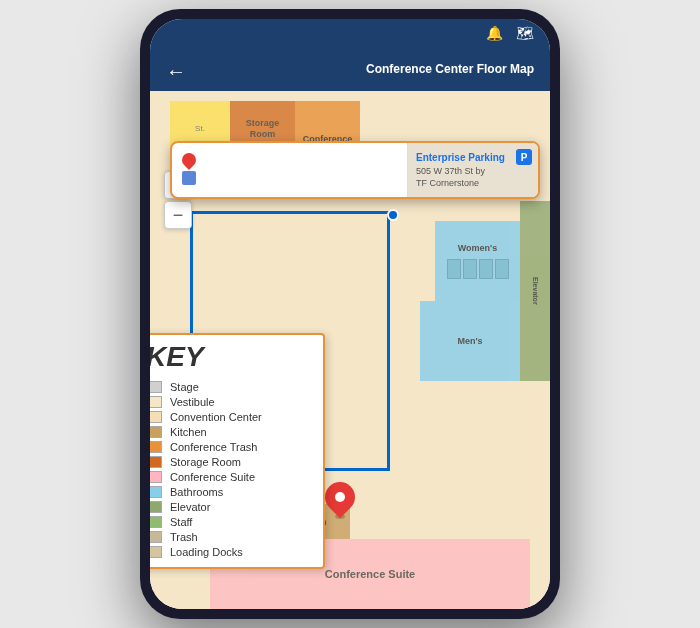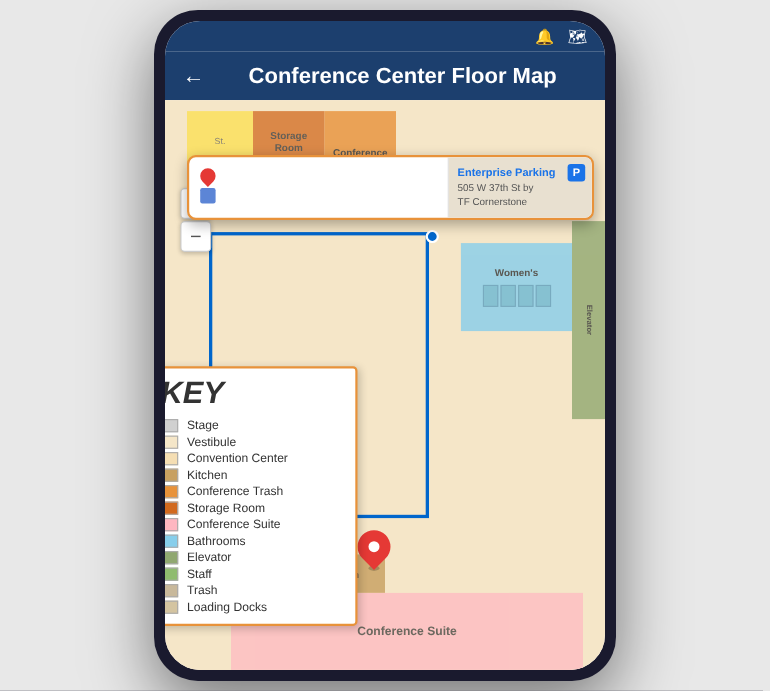--- a/index.html
+++ b/index.html
@@ -55,23 +55,23 @@
 
     .nav-back {
       color: white;
       font-size: 20px;
       cursor: pointer;
     }
 
     .nav-title {
       flex: 1;
       color: white;
-      font-size: 20px;
-      font-weight: 600;
-      text-align: center;
+      font-size: 12px;
+      font-weight: 600;
+      text-align: right;
     }
 
     .map-container {
       flex: 1;
       position: relative;
       overflow: hidden;
       background: #f5e6c8;
     }
 
     
@@ -152,21 +152,21 @@
       border: 3px solid #0066cc;
       background: transparent;
       z-index: 5;
     }
 
     
     .room-womens {
       position: absolute;
       top: 130px;
       right: 30px;
-      width: 101px;
+      width: 85px;
       height: 80px;
       background: #87ceeb;
       opacity: 0.8;
       display: flex;
       align-items: center;
       justify-content: center;
       font-size: 9px;
       font-weight: 600;
       color: #333;
       flex-direction: column;
@@ -489,20 +489,23 @@
           <span>Women's</span>
 
           <div style="display:flex;gap:2px;margin-top:6px;">
             <div style="width:14px;height:20px;background:#6bb8d4;border:1px solid #5a9cbd;"></div>
             <div style="width:14px;height:20px;background:#6bb8d4;border:1px solid #5a9cbd;"></div>
             <div style="width:14px;height:20px;background:#6bb8d4;border:1px solid #5a9cbd;"></div>
             <div style="width:14px;height:20px;background:#6bb8d4;border:1px solid #5a9cbd;"></div>
           </div>
         </div>
 
+        <div class="room-mens">
+          <span>Men's</span>
+        </div>
 
         <div class="room-kitchen">
           <span>Kitchen</span>
         </div>
 
         <div class="room-conf-suite">
           <span>Conference Suite</span>
         </div>
 
         <div class="red-pin">

